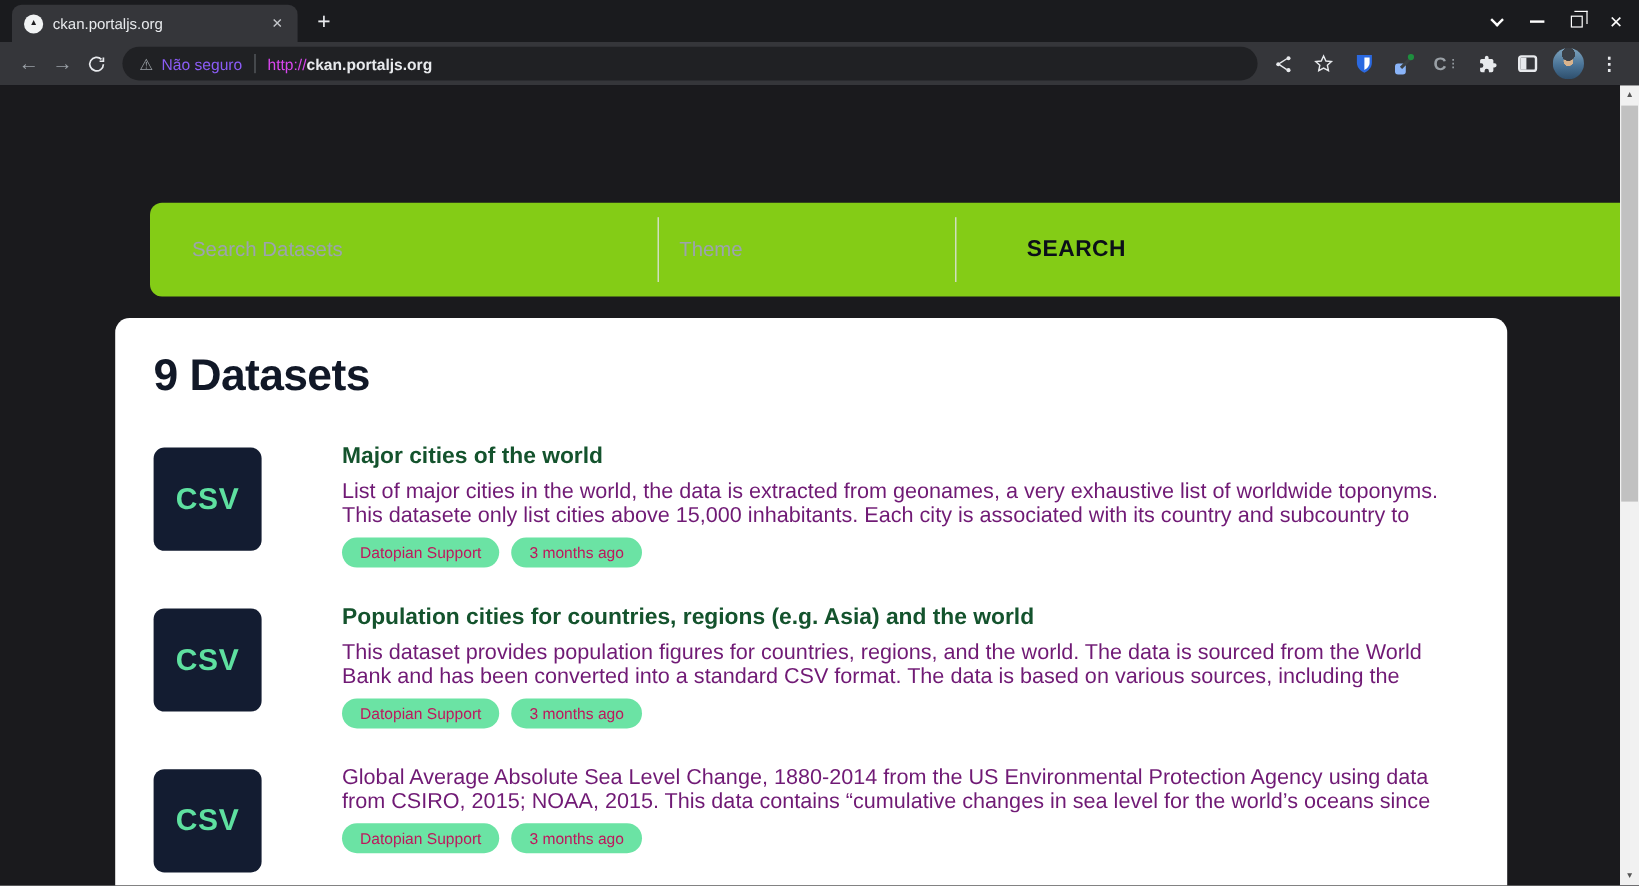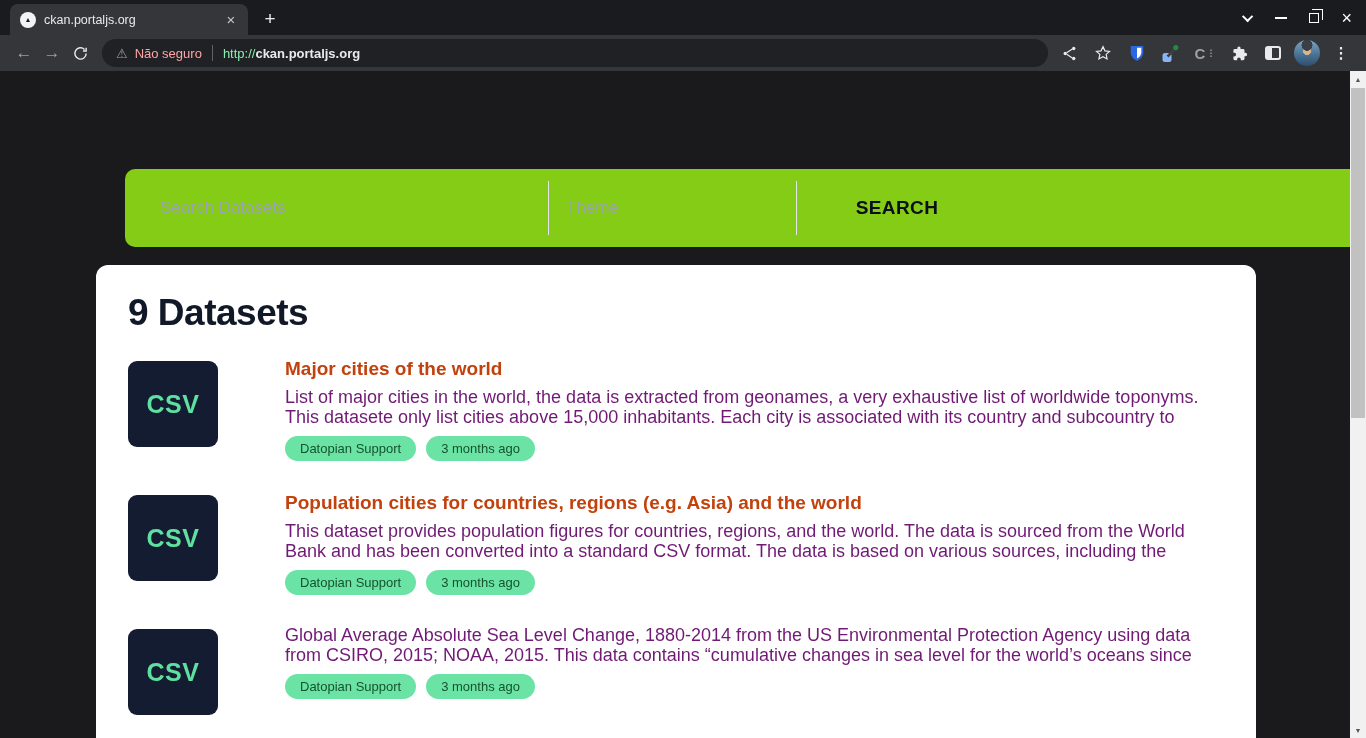--- a/index.html
+++ b/index.html
@@ -29,23 +29,23 @@
                      border:1.5px solid #fff; border-left:none; border-bottom:none; }
   .win-x { color:#fff; font-size:18px; line-height:1; }
 
   .toolbar { height:36px; background:#35363a; display:flex; align-items:center; padding:0 10px; }
   .nav-ic { width:28px; height:28px; display:flex; align-items:center; justify-content:center;
             font-size:17px; border-radius:50%; flex:none; }
   .back, .fwd { color:#9aa0a6; }
   .omnibox { flex:1; height:28px; background:#202124; border-radius:14px; margin:0 6px 0 8px;
              display:flex; align-items:center; padding:0 14px; font-size:13px; min-width:0; }
   .warn { color:#9aa0a6; font-size:13px; margin-right:7px; }
-  .sec-label { color:#fca5a5; }
+  .sec-label { color:#8b5cf6; }
   .omni-sep { width:1px; height:16px; background:#5f6368; margin:0 10px; }
-  .scheme { color:#86efac; }
+  .scheme { color:#d946ef; }
   .host { color:#e8eaed; font-weight:bold; }
   .tool-actions { display:flex; align-items:center; gap:4px; }
   .act { width:30px; height:28px; display:flex; align-items:center; justify-content:center; flex:none; }
   .cz { color:#9aa0a6; font-weight:bold; font-size:15px; display:flex; align-items:center; }
   .cz-dots { font-size:9px; margin-left:1px; letter-spacing:0; }
   .sidepanel { width:16px; height:14px; border:2px solid #e8eaed; border-radius:3px; position:relative; }
   .sidepanel::before { content:""; position:absolute; left:0; top:0; bottom:0; width:5px; background:#e8eaed; }
   .avatar { width:26px; height:26px; border-radius:50%;
             background:
               radial-gradient(circle at 50% 20%, #3a3f46 0 22%, transparent 23%),
@@ -63,34 +63,34 @@
   .sb-field::placeholder { color:#9ca3af; opacity:1; }
   .f1 { width:423px; padding-left:35px; }
   .f2 { width:247px; padding-left:17px; }
   .f3 { flex:1; padding-left:17px; }
   .sb-div { width:1px; background:#e3e4e8; margin:12px 0; }
   .sb-btn { width:200px; border:none; background:transparent; font-family:"Liberation Sans",sans-serif;
             font-size:19px; font-weight:bold; letter-spacing:0.4px; color:#0b0f19; cursor:pointer; }
 
   .card { position:absolute; left:96px; top:194px; width:1160px; height:600px;
           background:#fff; border-radius:12px 12px 0 0; padding:26px 32px 0 32px; }
-  .heading { font-size:37px; font-weight:bold; color:#111827; line-height:44px; margin-bottom:26px;
+  .heading { font-size:37px; font-weight:bold; color:#111827; line-height:44px; margin-bottom:38px;
              letter-spacing:-0.5px; }
 
   .row { display:flex; margin-bottom:34px; }
   .fmt-icon { width:90px; height:86px; background:#131c31; border-radius:9px; flex:none;
               display:flex; align-items:center; justify-content:center; }
   .fmt-label { color:#5ee0a0; font-size:25px; font-weight:bold; letter-spacing:0.5px; }
   .row-body { margin:-4px 0 0 67px; max-width:936px; }
-  .ds-title { font-size:19px; font-weight:bold; color:#c2410c; line-height:24px; margin-bottom:6px;
+  .ds-title { font-size:19px; font-weight:bold; color:#14532d; line-height:24px; margin-bottom:6px;
               cursor:pointer; }
   .ds-desc { font-size:18px; line-height:20px; color:#701a75; max-height:40px; overflow:hidden;
              margin-bottom:9px; }
   .badges { display:flex; gap:10px; }
-  .badge { background:#6be3a4; color:#14532d; font-size:13px; line-height:1;
+  .badge { background:#6be3a4; color:#be185d; font-size:13px; line-height:1;
            padding:6px 15px; border-radius:999px; }
 
   
   .scrollbar { position:absolute; right:0; top:0; width:16px; height:667px; background:#f1f1f1; }
   .sc-arrow { height:16px; display:flex; align-items:center; justify-content:center;
               color:#565656; font-size:7px; }
   .sc-down { position:absolute; bottom:0; left:0; right:0; }
   .sc-thumb { position:absolute; top:17px; left:1px; width:14px; height:330px; background:#c1c1c1; }
 
   svg { display:block; }

